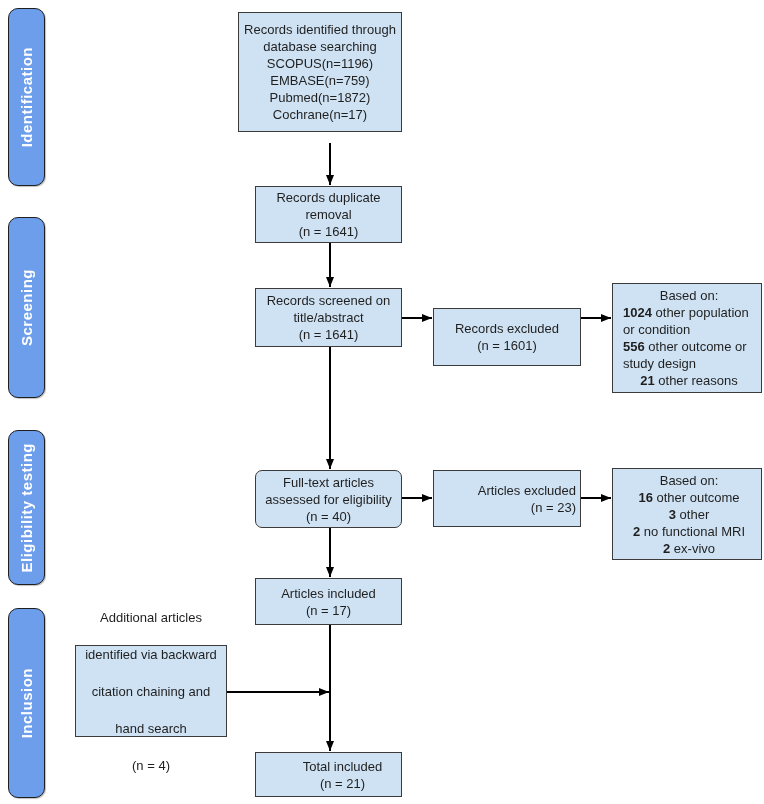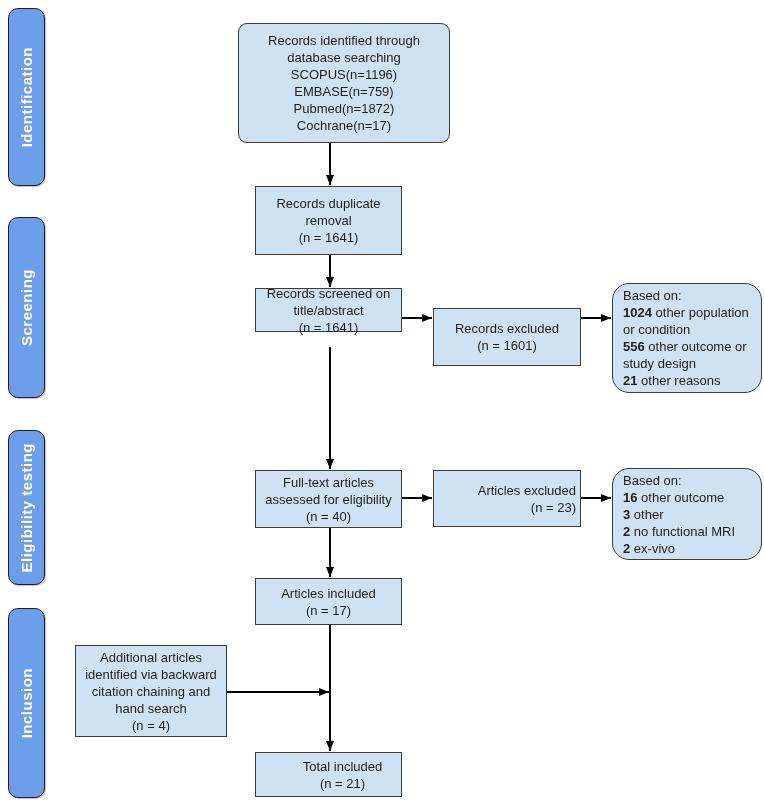--- a/index.html
+++ b/index.html
@@ -33,21 +33,21 @@
     position:absolute;
     background:var(--box-fill);
     border:1px solid var(--box-border);
     color:var(--text);
     font-size:13px;line-height:17px;
     display:flex;flex-direction:column;justify-content:center;
     text-align:center;
     padding:2px 4px;
   }
   .fbox.reasons{
-    text-align:left;align-items:flex-start;padding:6px 6px 6px 10px;line-height:17px;border-radius:17px;
+    text-align:left;align-items:center;padding:6px 6px 6px 10px;line-height:17px;
   }
   .fbox .bold{font-weight:bold;}
   svg.arrows{position:absolute;left:0;top:0;width:764px;height:804px;pointer-events:none;}
   svg.arrows line{stroke:var(--arrow);stroke-width:2;}
 </style>
 </head>
 <body>
 
 <div class="canvas">
 
@@ -75,54 +75,54 @@
     <line x1="402" y1="318" x2="432" y2="318" marker-end="url(#ah)"></line>
     <line x1="581" y1="318" x2="611" y2="318" marker-end="url(#ah)"></line>
     <line x1="330" y1="347" x2="330" y2="469" marker-end="url(#ah)"></line>
     <line x1="402" y1="498" x2="432" y2="498" marker-end="url(#ah)"></line>
     <line x1="581" y1="498" x2="611" y2="498" marker-end="url(#ah)"></line>
     <line x1="330" y1="528" x2="330" y2="577" marker-end="url(#ah)"></line>
     <line x1="330" y1="625" x2="330" y2="751" marker-end="url(#ah)"></line>
     <line x1="227" y1="692" x2="329" y2="692" marker-end="url(#ah)"></line>
   </svg>
 
-  <div class="fbox" style="left:238px;top:23px;width:212px;height:120px;border-radius:9px;">
+  <div class="fbox" style="left:238px;top:12px;width:164px;height:120px;">
     <div>Records identified through</div>
     <div>database searching</div>
     <div>SCOPUS(n=1196)</div>
     <div>EMBASE(n=759)</div>
     <div>Pubmed(n=1872)</div>
     <div>Cochrane(n=17)</div>
   </div>
 
-  <div class="fbox" style="left:255px;top:186px;width:147px;height:69px;">
+  <div class="fbox" style="left:255px;top:186px;width:147px;height:57px;">
     <div>Records duplicate</div>
     <div>removal</div>
     <div>(n = 1641)</div>
   </div>
 
-  <div class="fbox" style="left:255px;top:288px;width:147px;height:44px;">
+  <div class="fbox" style="left:255px;top:288px;width:147px;height:59px;">
     <div>Records screened on</div>
     <div>title/abstract</div>
     <div>(n = 1641)</div>
   </div>
 
   <div class="fbox" style="left:433px;top:288px;width:148px;height:58px;margin-top:20px;">
     <div>Records excluded</div>
     <div>(n = 1601)</div>
   </div>
 
   <div class="fbox reasons" style="left:612px;top:283px;width:150px;height:110px;">
     <div>Based on:</div>
     <div><span class="bold">1024</span><span> other population or condition</span></div>
     <div><span class="bold">556</span><span> other outcome or study design</span></div>
     <div><span class="bold">21</span><span> other reasons</span></div>
   </div>
 
-  <div class="fbox" style="left:255px;top:470px;width:147px;height:58px;">
+  <div class="fbox" style="left:255px;top:470px;width:147px;height:58px;border-radius:7px;">
     <div>Full-text articles</div>
     <div>assessed for eligibility</div>
     <div>(n = 40)</div>
   </div>
 
   <div class="fbox" style="left:433px;top:470px;width:148px;height:57px;text-align:right;">
     <div>Articles excluded</div>
     <div>(n = 23)</div>
   </div>
 
@@ -132,21 +132,21 @@
     <div><span class="bold">3</span><span> other</span></div>
     <div><span class="bold">2</span><span> no functional MRI</span></div>
     <div><span class="bold">2</span><span> ex-vivo</span></div>
   </div>
 
   <div class="fbox" style="left:255px;top:578px;width:147px;height:47px;">
     <div>Articles included</div>
     <div>(n = 17)</div>
   </div>
 
-  <div class="fbox" style="left:75px;top:645px;width:152px;height:92px;">
+  <div class="fbox" style="left:75px;top:645px;width:152px;height:92px;gap:20px;">
     <div>Additional articles</div>
     <div>identified via backward</div>
     <div>citation chaining and</div>
     <div>hand search</div>
     <div>(n = 4)</div>
   </div>
 
   <div class="fbox" style="left:255px;top:752px;width:147px;height:45px;padding-left:32px;">
     <div>Total included</div>
     <div>(n = 21)</div>

